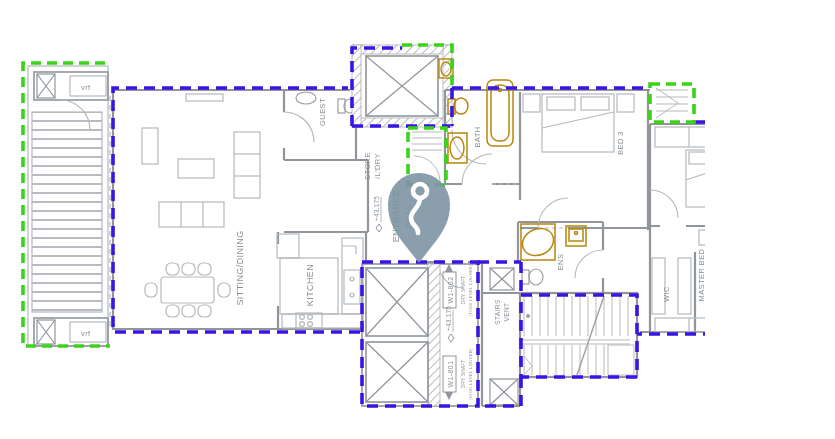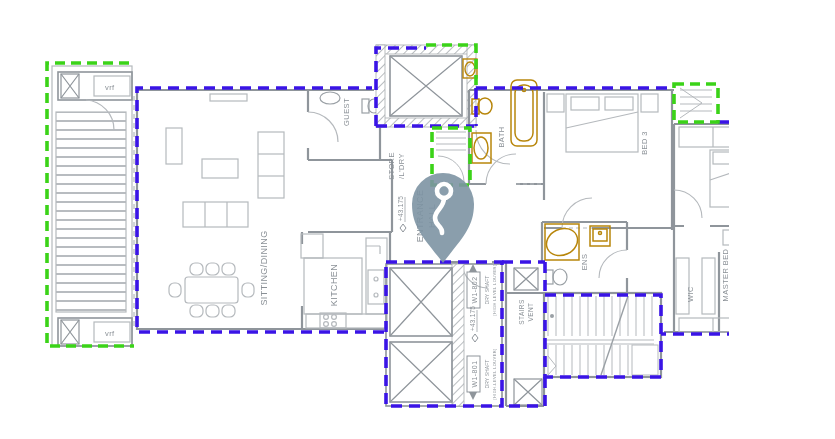--- a/index.html
+++ b/index.html
@@ -1,16 +1,16 @@
 <!DOCTYPE html>
 <html><head>
 <meta charset="utf-8">
 <style>
   html,body{margin:0;padding:0;background:#ffffff;}
-  .plan-wrap{position:relative;width:705px;height:439px;background:#ffffff;overflow:hidden;margin-left:24px;}
+  .plan-wrap{position:relative;width:705px;height:439px;background:#ffffff;overflow:hidden;}
   svg{display:block;font-family:"Liberation Sans", sans-serif;}
   text{fill:#8a9096;letter-spacing:.4px;}
   .lbl{font-size:9px;}
   .lbl-sm{font-size:7.5px;}
   .lbl-xs{font-size:5px;letter-spacing:.1px;}
   .lbl-lvl{font-size:6.5px;letter-spacing:.2px;}
 </style>
 </head>
 <body>
 

